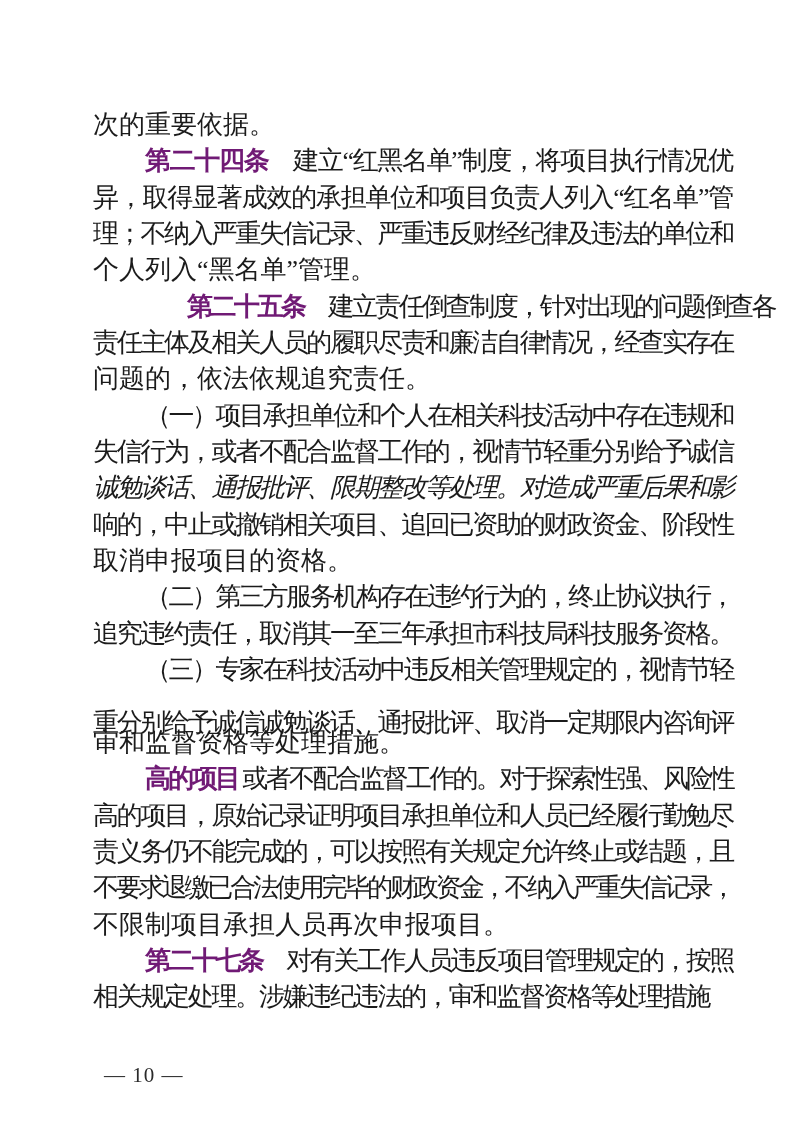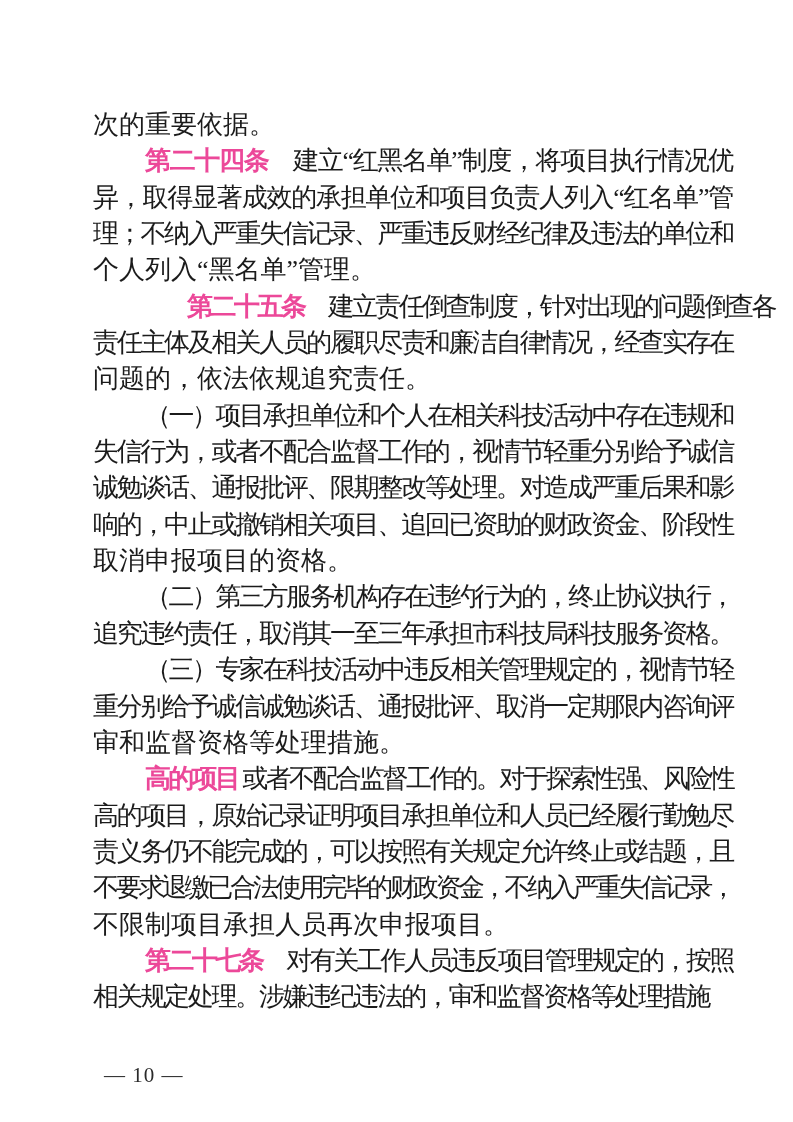--- a/index.html
+++ b/index.html
@@ -25,21 +25,21 @@
     font-size: 26px;
     color: #1b1b1b;
     white-space: nowrap;
     font-family: "Liberation Serif", serif;
   }
   .indent { padding-left: 52px; }
   .ln { display: inline-block; vertical-align: top; }
   .art {
     font-weight: 700;
     font-family: "Liberation Sans", sans-serif;
-    color: #ec4899;
+    color: #701a75;
   }
   .footer {
     position: absolute;
     left: 104px; top: 1032px;
     font-size: 21px;
     letter-spacing: 1px;
     color: #2a2a2a;
     font-family: "Liberation Serif", serif;
     margin-top: 31px;
   }
@@ -64,33 +64,33 @@
     <div class="line indent fit"><span class="ln" style="letter-spacing: -2.48px; margin-left: 42px;"><span class="art">第二十五条</span><span>　建立责任倒查制度，针对出现的问题倒查各</span></span></div>
 
     <div class="line fit"><span class="ln" style="letter-spacing: -2.2963px;"><span class="art"></span><span>责任主体及相关人员的履职尽责和廉洁自律情况，经查实存在</span></span></div>
 
     <div class="line"><span class="ln"><span class="art"></span><span>问题的，依法依规追究责任。</span></span></div>
 
     <div class="line indent fit"><span class="ln" style="letter-spacing: -2.48px;"><span class="art"></span><span>（一）项目承担单位和个人在相关科技活动中存在违规和</span></span></div>
 
     <div class="line fit"><span class="ln" style="letter-spacing: -2.2963px;"><span class="art"></span><span>失信行为，或者不配合监督工作的，视情节轻重分别给予诚信</span></span></div>
 
-    <div class="line fit"><span class="ln" style="letter-spacing: -2.2963px;"><span class="art"></span><span>诚勉谈话、通报批评、限期整改等处理。对造成严重后果和影</span></span></div>
+    <div class="line fit"><span class="ln" style="letter-spacing: -2.2963px; font-style: italic;"><span class="art"></span><span>诚勉谈话、通报批评、限期整改等处理。对造成严重后果和影</span></span></div>
 
     <div class="line fit"><span class="ln" style="letter-spacing: -2.2963px;"><span class="art"></span><span>响的，中止或撤销相关项目、追回已资助的财政资金、阶段性</span></span></div>
 
     <div class="line"><span class="ln"><span class="art"></span><span>取消申报项目的资格。</span></span></div>
 
     <div class="line indent fit"><span class="ln" style="letter-spacing: -2.48px;"><span class="art"></span><span>（二）第三方服务机构存在违约行为的，终止协议执行，</span></span></div>
 
     <div class="line fit"><span class="ln" style="letter-spacing: -2.2963px;"><span class="art"></span><span>追究违约责任，取消其一至三年承担市科技局科技服务资格。</span></span></div>
 
     <div class="line indent fit"><span class="ln" style="letter-spacing: -2.48px;"><span class="art"></span><span>（三）专家在科技活动中违反相关管理规定的，视情节轻</span></span></div>
 
-    <div class="line fit"><span class="ln" style="letter-spacing: -2.2963px;"><span class="art"></span><span>重分别给予诚信诚勉谈话、通报批评、取消一定期限内咨询评</span></span></div>
+    <div class="line fit"><span class="ln" style="letter-spacing: -2.2963px; margin-top: 16px;"><span class="art"></span><span>重分别给予诚信诚勉谈话、通报批评、取消一定期限内咨询评</span></span></div>
 
     <div class="line"><span class="ln"><span class="art"></span><span>审和监督资格等处理措施。</span></span></div>
 
     <div class="line indent fit"><span class="ln" style="letter-spacing: -2.63462px;"><span class="art">高的项目</span><span> 或者不配合监督工作的。对于探索性强、风险性</span></span></div>
 
     <div class="line fit"><span class="ln" style="letter-spacing: -2.2963px;"><span class="art"></span><span>高的项目，原始记录证明项目承担单位和人员已经履行勤勉尽</span></span></div>
 
     <div class="line fit"><span class="ln" style="letter-spacing: -2.2963px;"><span class="art"></span><span>责义务仍不能完成的，可以按照有关规定允许终止或结题，且</span></span></div>
 
     <div class="line fit"><span class="ln" style="letter-spacing: -3.14286px;"><span class="art"></span><span>不要求退缴已合法使用完毕的财政资金，不纳入严重失信记录，</span></span></div>

